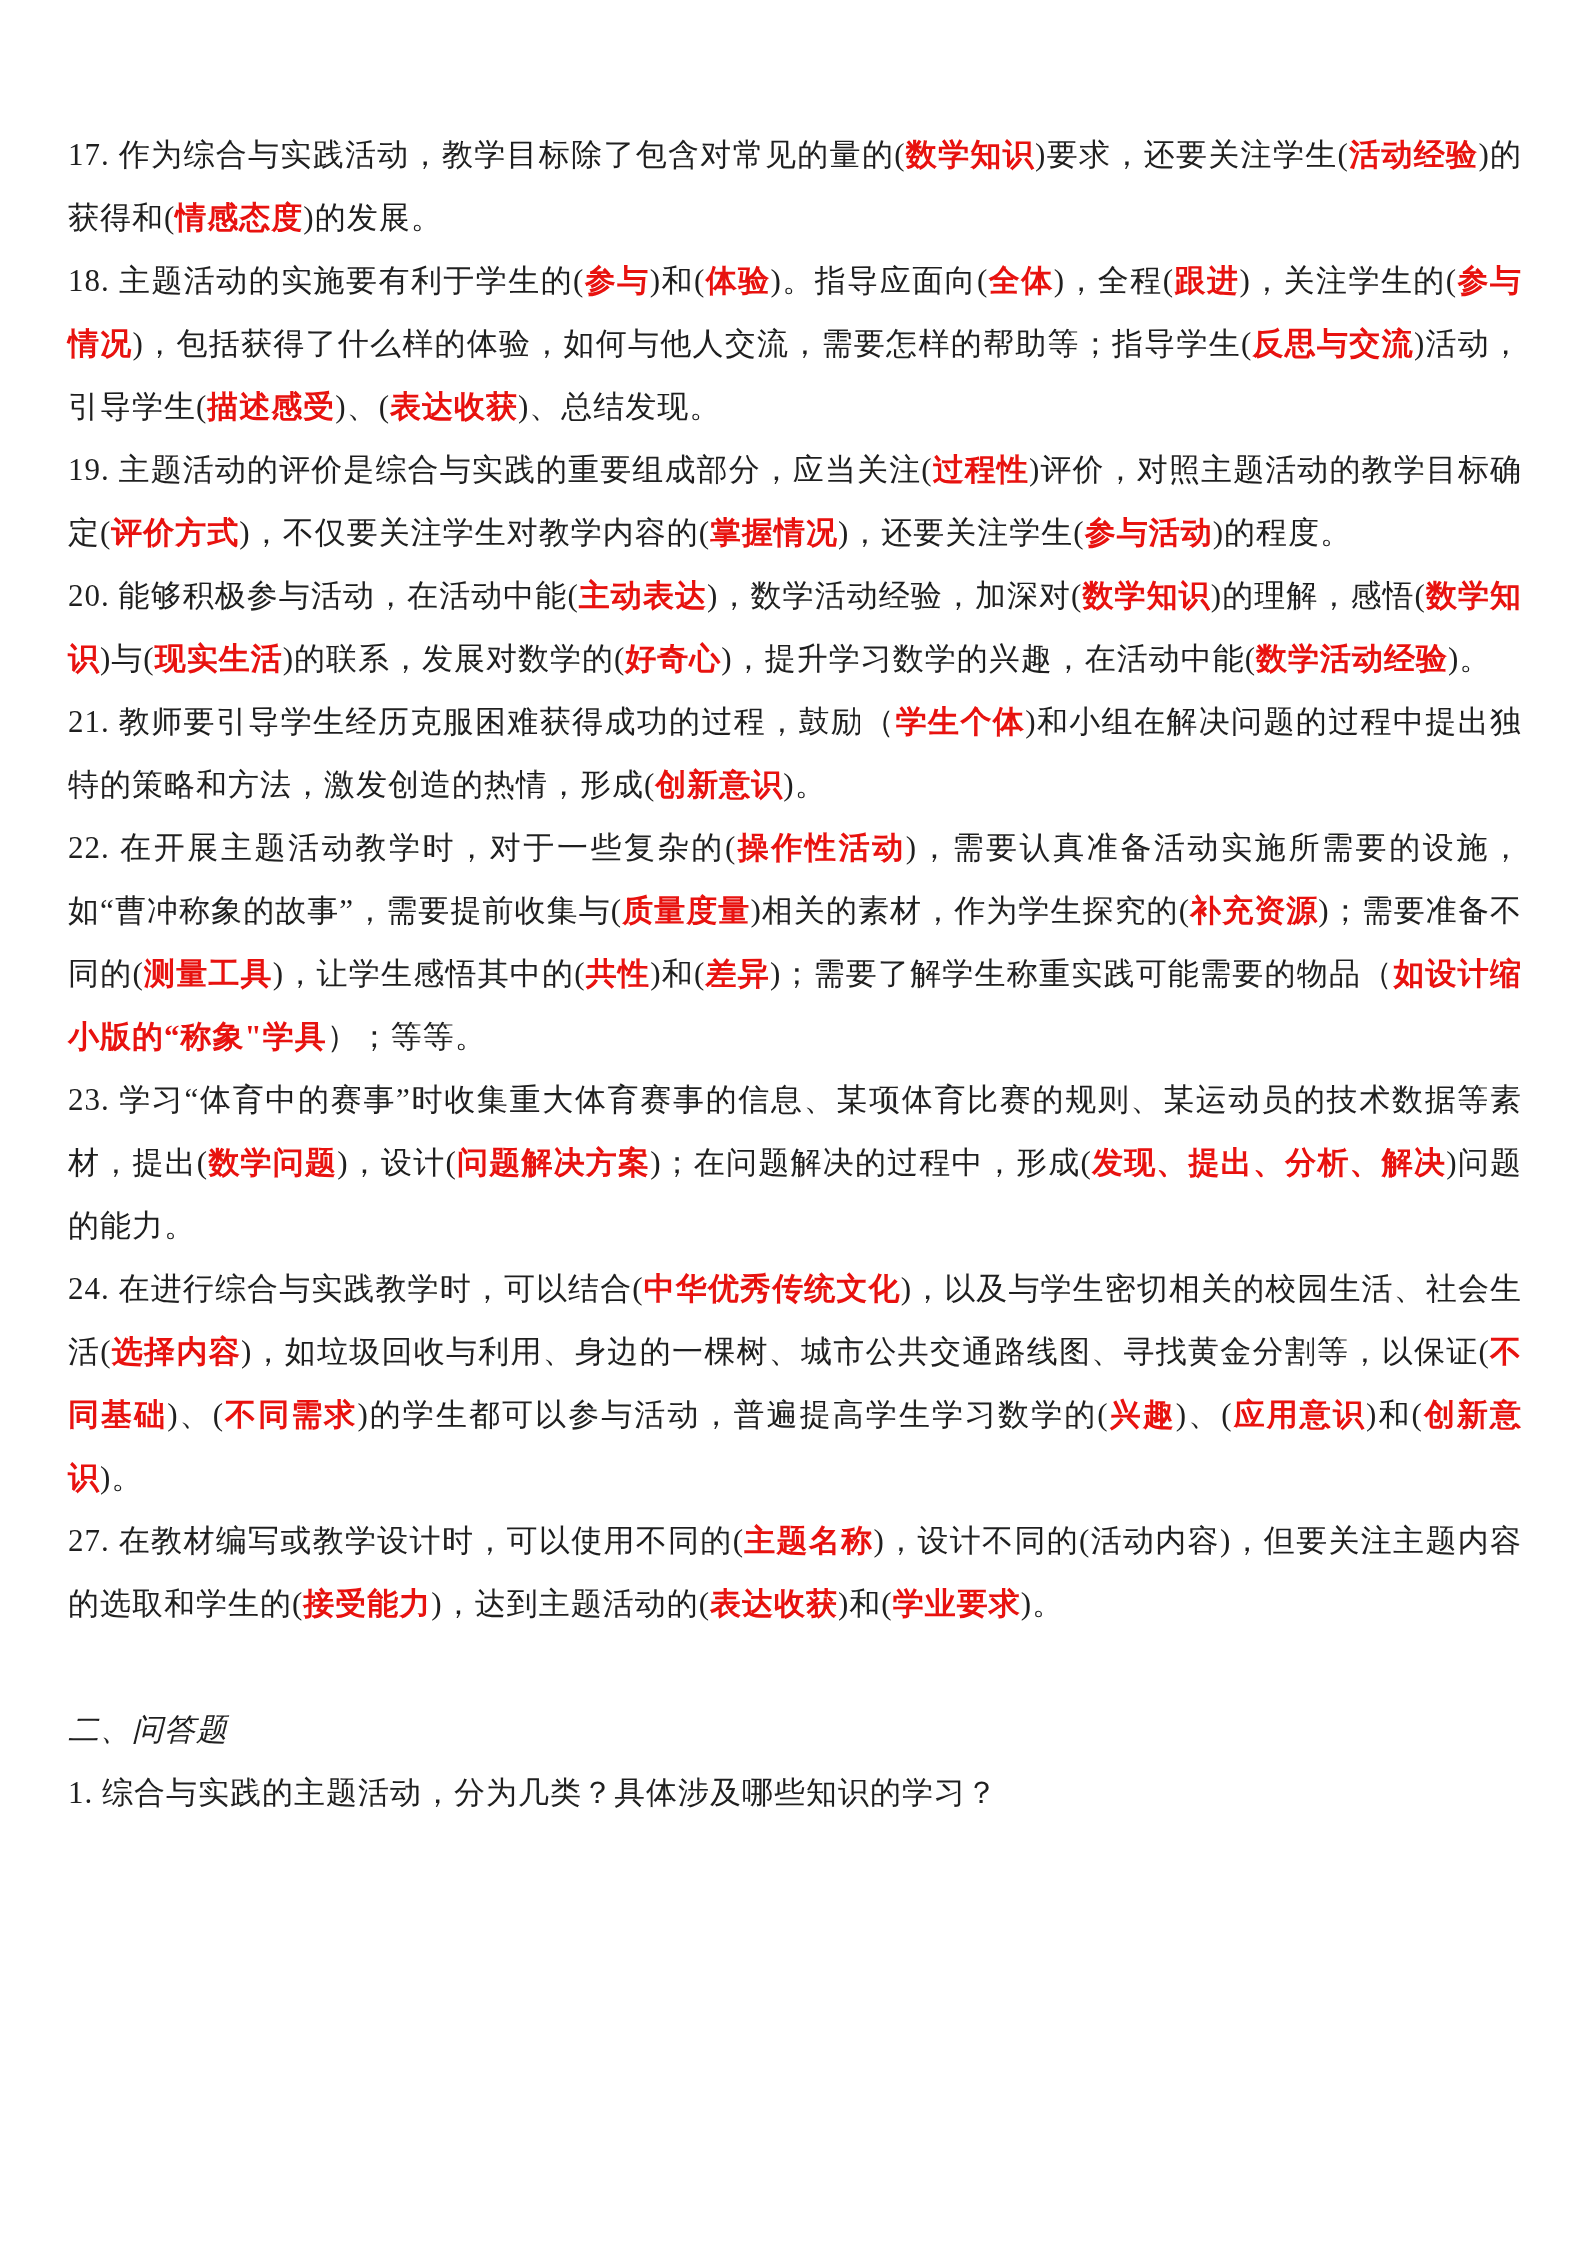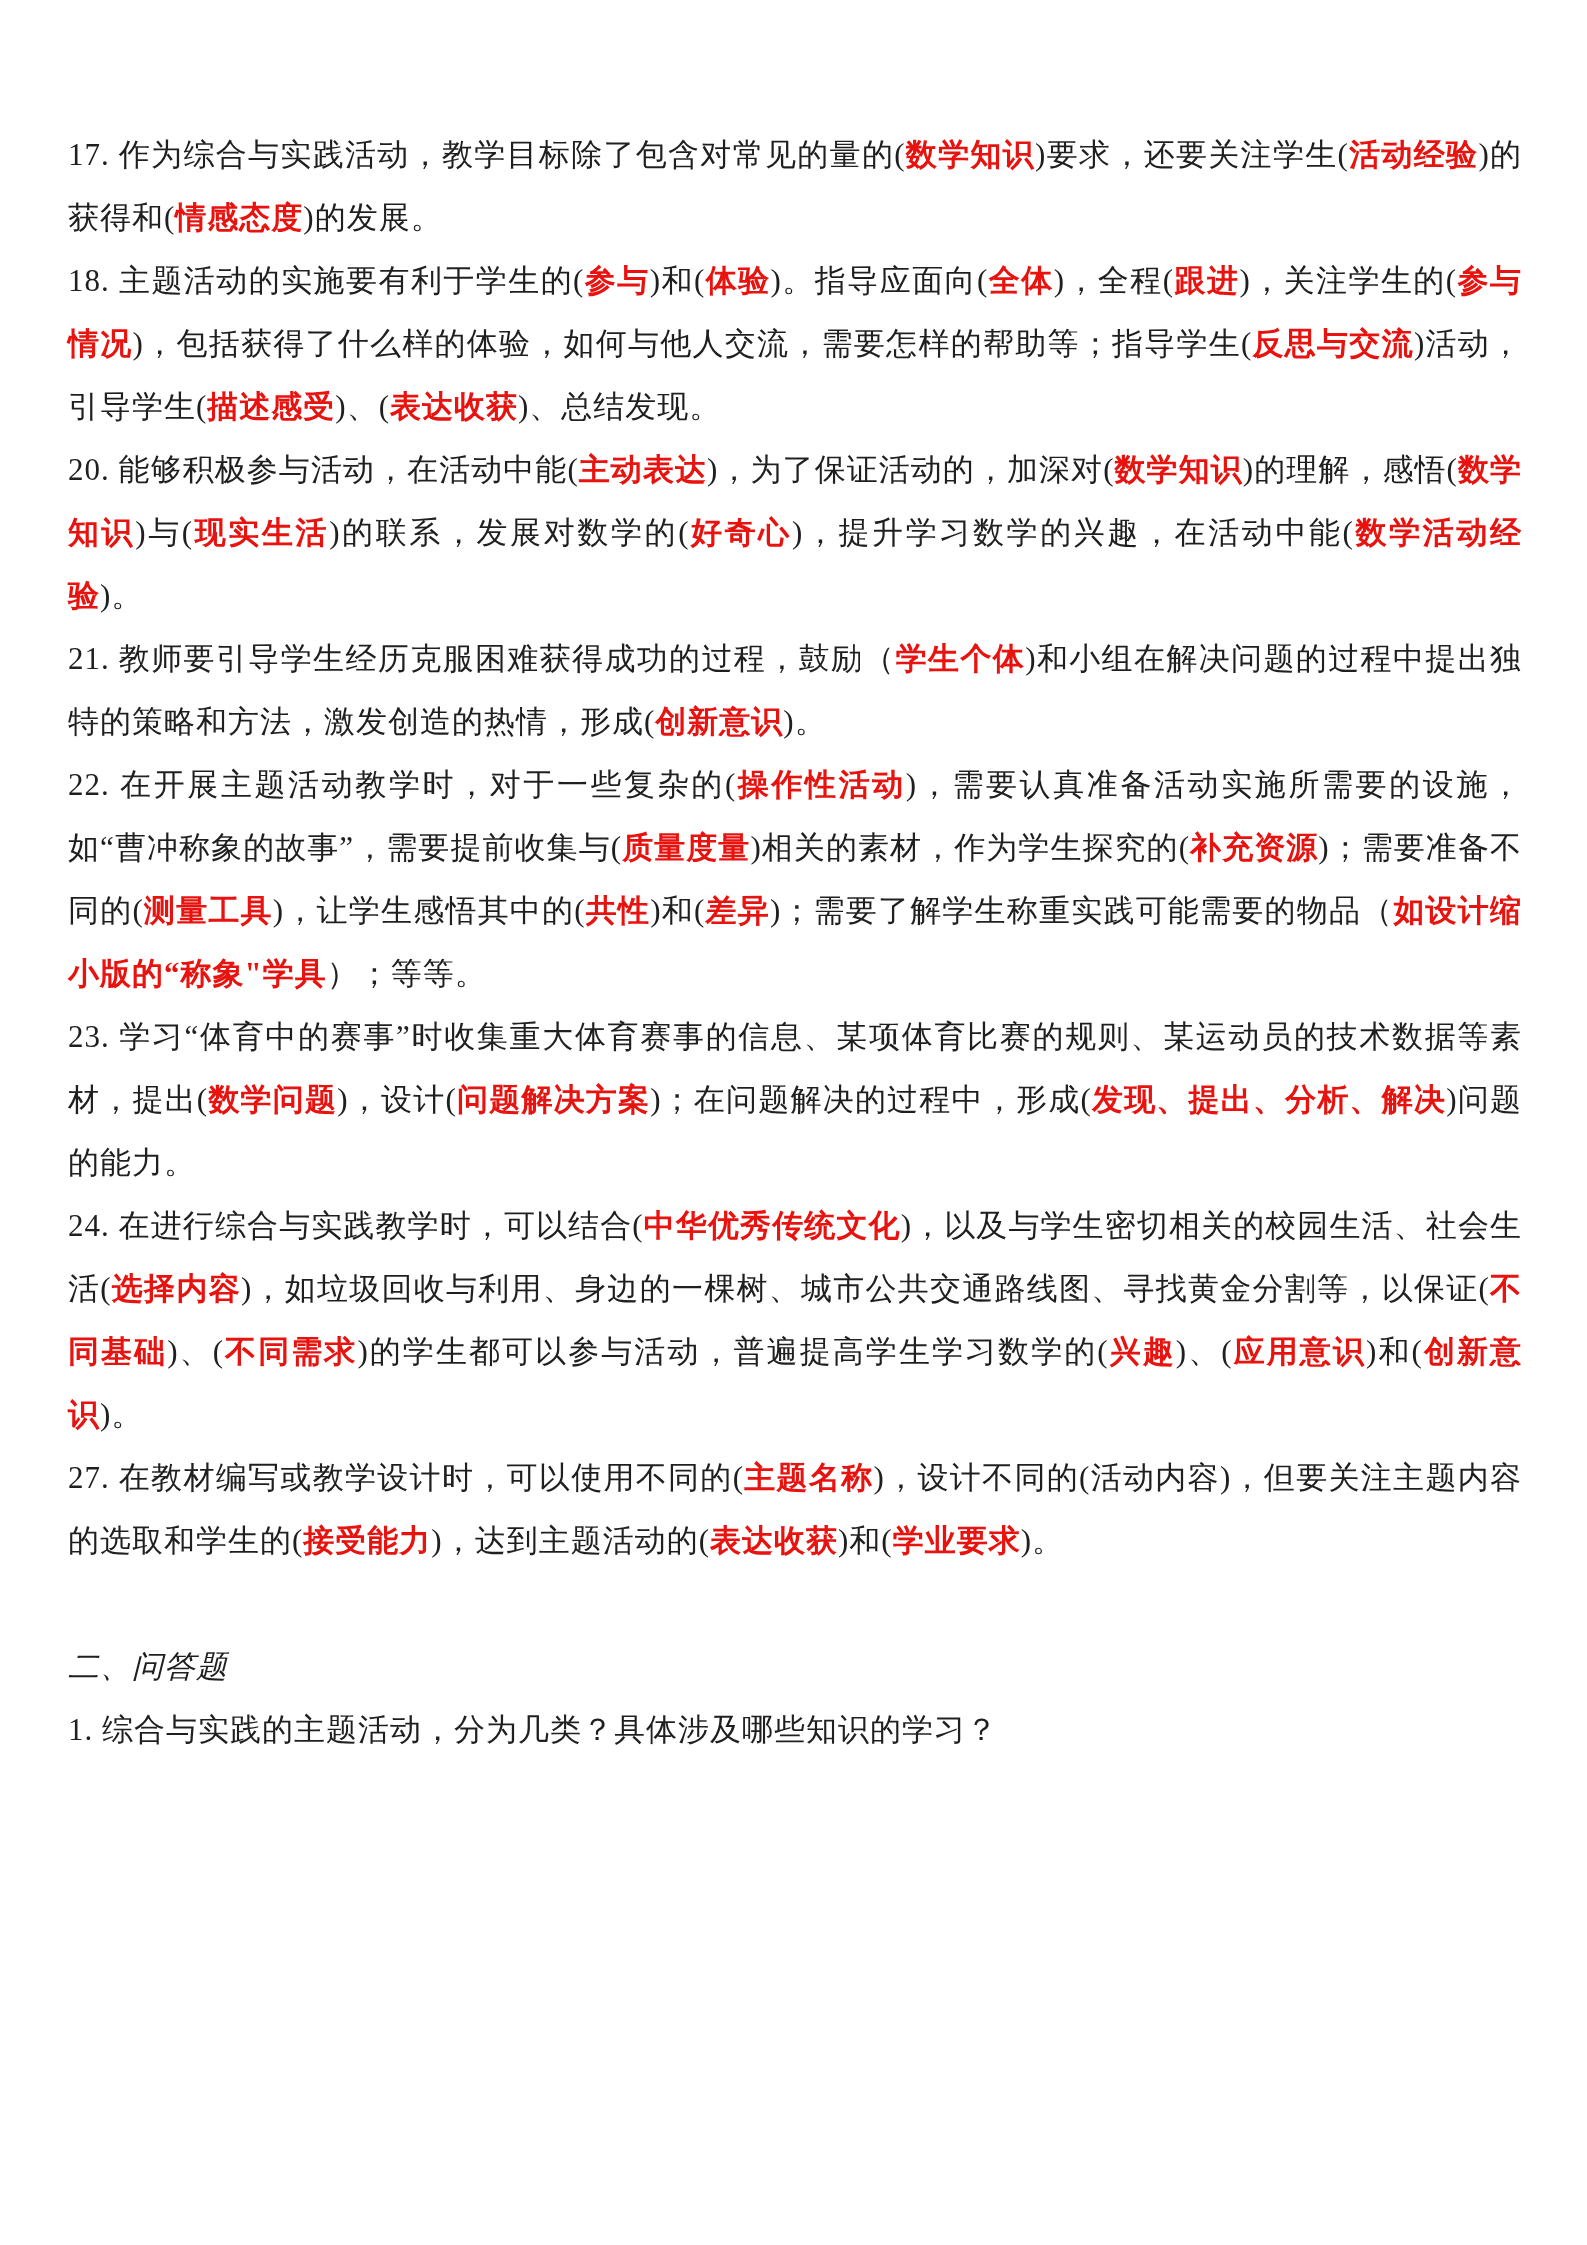--- a/index.html
+++ b/index.html
@@ -37,21 +37,22 @@
     font-style: italic;
   }
 </style>
 </head>
 <body>
 
 <div class="page">
   <div>
       <p class="para"><span>17. 作为综合与实践活动，教学目标除了包含对常见的量的(</span><span class="hl">数学知识</span><span>)要求，还要关注学生(</span><span class="hl">活动经验</span><span>)的获得和(</span><span class="hl">情感态度</span><span>)的发展。</span></p>
       <p class="para"><span>18. 主题活动的实施要有利于学生的(</span><span class="hl">参与</span><span>)和(</span><span class="hl">体验</span><span>)。指导应面向(</span><span class="hl">全体</span><span>)，全程(</span><span class="hl">跟进</span><span>)，关注学生的(</span><span class="hl">参与情况</span><span>)，包括获得了什么样的体验，如何与他人交流，需要怎样的帮助等；指导学生(</span><span class="hl">反思与交流</span><span>)活动，引导学生(</span><span class="hl">描述感受</span><span>)、(</span><span class="hl">表达收获</span><span>)、总结发现。</span></p>
-      <p class="para"><span>20. 能够积极参与活动，在活动中能(</span><span class="hl">主动表达</span><span>)，为了保证活动的，加深对(</span><span class="hl">数学知识</span><span>)的理解，感悟(</span><span class="hl">数学知识</span><span>)与(</span><span class="hl">现实生活</span><span>)的联系，发展对数学的(</span><span class="hl">好奇心</span><span>)，提升学习数学的兴趣，在活动中能(</span><span class="hl">数学活动经验</span><span>)。</span></p>
+      <p class="para"><span>19. 主题活动的评价是综合与实践的重要组成部分，应当关注(</span><span class="hl">过程性</span><span>)评价，对照主题活动的教学目标确定(</span><span class="hl">评价方式</span><span>)，不仅要关注学生对教学内容的(</span><span class="hl">掌握情况</span><span>)，还要关注学生(</span><span class="hl">参与活动</span><span>)的程度。</span></p>
+      <p class="para"><span>20. 能够积极参与活动，在活动中能(</span><span class="hl">主动表达</span><span>)，数学活动经验，加深对(</span><span class="hl">数学知识</span><span>)的理解，感悟(</span><span class="hl">数学知识</span><span>)与(</span><span class="hl">现实生活</span><span>)的联系，发展对数学的(</span><span class="hl">好奇心</span><span>)，提升学习数学的兴趣，在活动中能(</span><span class="hl">数学活动经验</span><span>)。</span></p>
       <p class="para"><span>21. 教师要引导学生经历克服困难获得成功的过程，鼓励（</span><span class="hl">学生个体</span><span>)和小组在解决问题的过程中提出独特的策略和方法，激发创造的热情，形成(</span><span class="hl">创新意识</span><span>)。</span></p>
       <p class="para"><span>22. 在开展主题活动教学时，对于一些复杂的(</span><span class="hl">操作性活动</span><span>)，需要认真准备活动实施所需要的设施，如“曹冲称象的故事”，需要提前收集与(</span><span class="hl">质量度量</span><span>)相关的素材，作为学生探究的(</span><span class="hl">补充资源</span><span>)；需要准备不同的(</span><span class="hl">测量工具</span><span>)，让学生感悟其中的(</span><span class="hl">共性</span><span>)和(</span><span class="hl">差异</span><span>)；需要了解学生称重实践可能需要的物品（</span><span class="hl">如设计缩小版的“称象"学具</span><span>）；等等。</span></p>
       <p class="para"><span>23. 学习“体育中的赛事”时收集重大体育赛事的信息、某项体育比赛的规则、某运动员的技术数据等素材，提出(</span><span class="hl">数学问题</span><span>)，设计(</span><span class="hl">问题解决方案</span><span>)；在问题解决的过程中，形成(</span><span class="hl">发现、提出、分析、解决</span><span>)问题的能力。</span></p>
       <p class="para"><span>24. 在进行综合与实践教学时，可以结合(</span><span class="hl">中华优秀传统文化</span><span>)，以及与学生密切相关的校园生活、社会生活(</span><span class="hl">选择内容</span><span>)，如垃圾回收与利用、身边的一棵树、城市公共交通路线图、寻找黄金分割等，以保证(</span><span class="hl">不同基础</span><span>)、(</span><span class="hl">不同需求</span><span>)的学生都可以参与活动，普遍提高学生学习数学的(</span><span class="hl">兴趣</span><span>)、(</span><span class="hl">应用意识</span><span>)和(</span><span class="hl">创新意识</span><span>)。</span></p>
       <p class="para"><span>27. 在教材编写或教学设计时，可以使用不同的(</span><span class="hl">主题名称</span><span>)，设计不同的(活动内容)，但要关注主题内容的选取和学生的(</span><span class="hl">接受能力</span><span>)，达到主题活动的(</span><span class="hl">表达收获</span><span>)和(</span><span class="hl">学业要求</span><span>)。</span></p>
     </div>
   <p class="para gap-before">二、问答题</p>
   <p class="para">1. 综合与实践的主题活动，分为几类？具体涉及哪些知识的学习？</p>
 </div>
 

